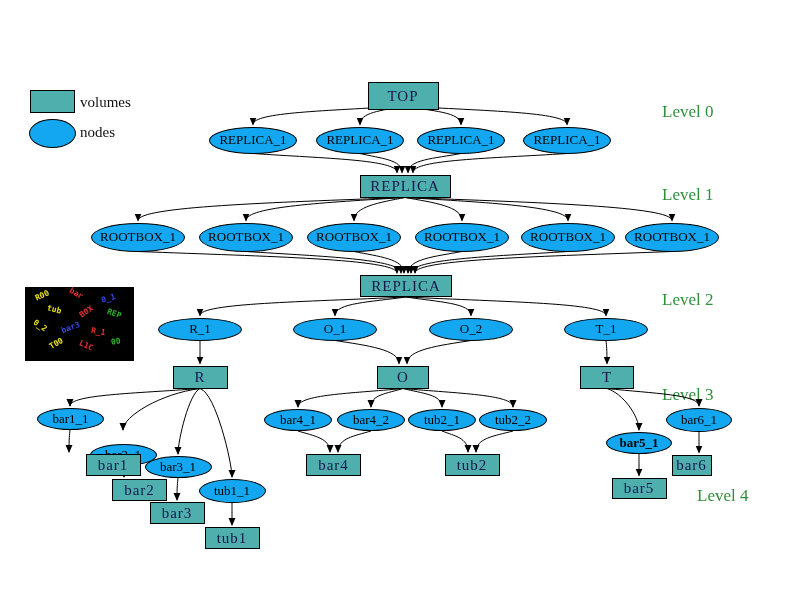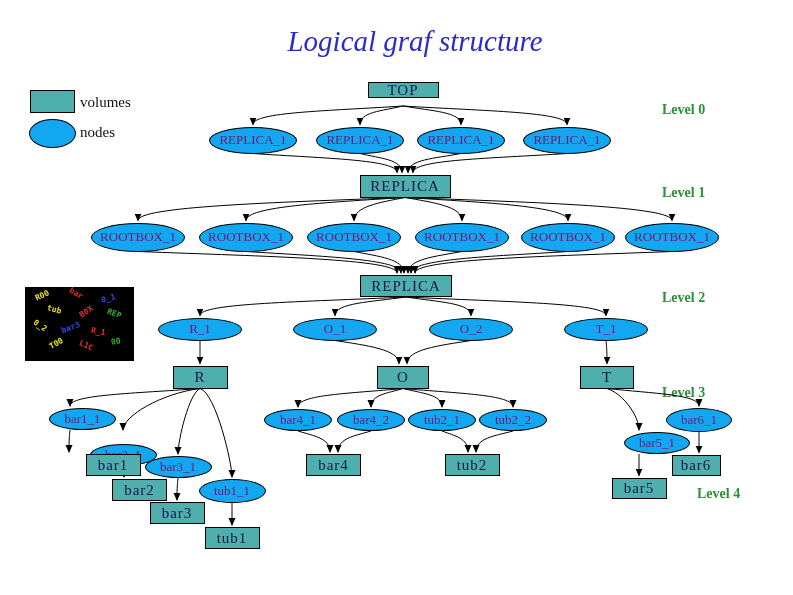--- a/index.html
+++ b/index.html
@@ -7,38 +7,37 @@
          font-family:"Liberation Serif", serif;}
   #slide-title{position:absolute;top:25px;left:415px;transform:translateX(-50%);
          white-space:nowrap;font-size:29px;font-style:italic;color:#2b2bcc;}
   .legend-swatch-rect{position:absolute;left:30px;top:90px;width:43px;height:21px;
          background:#4fafac;border:1.5px solid #000;}
   .legend-swatch-ellipse{position:absolute;left:29px;top:119px;width:45px;height:27px;
          background:#12a7f0;border:1.5px solid #000;border-radius:50%;}
   .legend-label{position:absolute;left:80px;font-size:15px;color:#111;}
   #legend-label-volumes{top:94px;}
   #legend-label-nodes{top:124px;}
-  .level-label{position:absolute;font-size:14px;color:#2f8f3a;white-space:nowrap;font-weight:bold;}
+  .level-label{position:absolute;font-size:17px;color:#2f8f3a;white-space:nowrap;}
   .shape{position:absolute;display:flex;align-items:center;justify-content:center;
          box-sizing:border-box;white-space:nowrap;z-index:2;}
   .volume{background:#4fafac;border:1.5px solid #000;font-size:15px;
          letter-spacing:1px;color:#17174e;}
   .ellipse{background:#12a7f0;border:1.5px solid #000;border-radius:50%;
-         font-size:13px;color:#701a75;}
+         font-size:13px;color:#000000;}
   #edge-layer{position:absolute;left:0;top:0;z-index:1;}
   #inset{position:absolute;left:25px;top:287px;width:109px;height:74px;background:#000;
          overflow:hidden;z-index:3;}
   #inset span{position:absolute;font-family:"DejaVu Sans Mono",monospace;
          font-size:8px;font-weight:bold;display:block;}
 </style>
 </head>
 <body>
 
 <div id="stage">
-  <div id="slide-title">Logical graf structure</div>
 
   <div class="legend-swatch-rect"></div>
   <div class="legend-label" id="legend-label-volumes">volumes</div>
   <div class="legend-swatch-ellipse"></div>
   <div class="legend-label" id="legend-label-nodes">nodes</div>
 
   <svg id="edge-layer" width="793" height="595">
     <defs>
       <marker id="arrow" markerUnits="userSpaceOnUse" markerWidth="9" markerHeight="8" refX="7" refY="3.5" orient="auto">
         <path d="M0,0 L8,3.5 L0,7 Z" fill="#000"></path>
@@ -95,58 +94,58 @@
     </svg>
 
   <div id="levels">
       <div class="level-label" style="left: 662px; top: 102px;">Level 0</div>
       <div class="level-label" style="left: 662px; top: 185px;">Level 1</div>
       <div class="level-label" style="left: 662px; top: 290px;">Level 2</div>
       <div class="level-label" style="left: 662px; top: 385px;">Level 3</div>
       <div class="level-label" style="left: 697px; top: 486px;">Level 4</div>
     </div>
   <div id="nodes">
-      <div class="shape volume" style="left: 367.5px; top: 82px; width: 71px; height: 16px;">TOP</div>
+      <div class="shape volume" style="left: 367.5px; top: 82px; width: 71px; height: 28px;">TOP</div>
       <div class="shape ellipse" style="left: 209px; top: 126.5px; width: 88px; height: 27px;">REPLICA_1</div>
       <div class="shape ellipse" style="left: 316px; top: 126.5px; width: 88px; height: 27px;">REPLICA_1</div>
       <div class="shape ellipse" style="left: 417px; top: 126.5px; width: 88px; height: 27px;">REPLICA_1</div>
       <div class="shape ellipse" style="left: 523px; top: 126.5px; width: 88px; height: 27px;">REPLICA_1</div>
       <div class="shape volume" style="left: 359.5px; top: 174.5px; width: 91px; height: 23px;">REPLICA</div>
       <div class="shape ellipse" style="left: 91px; top: 222.5px; width: 94px; height: 29px;">ROOTBOX_1</div>
       <div class="shape ellipse" style="left: 199px; top: 222.5px; width: 94px; height: 29px;">ROOTBOX_1</div>
       <div class="shape ellipse" style="left: 307px; top: 222.5px; width: 94px; height: 29px;">ROOTBOX_1</div>
       <div class="shape ellipse" style="left: 415px; top: 222.5px; width: 94px; height: 29px;">ROOTBOX_1</div>
       <div class="shape ellipse" style="left: 521px; top: 222.5px; width: 94px; height: 29px;">ROOTBOX_1</div>
       <div class="shape ellipse" style="left: 625px; top: 222.5px; width: 94px; height: 29px;">ROOTBOX_1</div>
       <div class="shape volume" style="left: 360px; top: 275px; width: 92px; height: 22px;">REPLICA</div>
       <div class="shape ellipse" style="left: 158px; top: 317.5px; width: 84px; height: 23px;">R_1</div>
       <div class="shape ellipse" style="left: 293px; top: 317.5px; width: 84px; height: 23px;">O_1</div>
       <div class="shape ellipse" style="left: 429px; top: 317.5px; width: 84px; height: 23px;">O_2</div>
       <div class="shape ellipse" style="left: 564px; top: 317.5px; width: 84px; height: 23px;">T_1</div>
       <div class="shape volume" style="left: 172.5px; top: 365.5px; width: 55px; height: 23px;">R</div>
       <div class="shape volume" style="left: 377px; top: 365.5px; width: 52px; height: 23px;">O</div>
       <div class="shape volume" style="left: 580px; top: 365.5px; width: 54px; height: 23px;">T</div>
-      <div class="shape ellipse" style="left: 49px; top: 408px; width: 67px; height: 22px;">bar1_1</div>
+      <div class="shape ellipse" style="left: 37px; top: 408px; width: 67px; height: 22px;">bar1_1</div>
       <div class="shape ellipse" style="left: 89.5px; top: 444px; width: 67px; height: 22px;">bar2_1</div>
       <div class="shape ellipse" style="left: 144.5px; top: 456px; width: 67px; height: 22px;">bar3_1</div>
       <div class="shape ellipse" style="left: 198.5px; top: 479px; width: 67px; height: 24px;">tub1_1</div>
       <div class="shape volume" style="left: 41.5px; top: 454px; width: 55px; height: 22px; margin-left: 44px;">bar1</div>
       <div class="shape volume" style="left: 112px; top: 479px; width: 55px; height: 22px;">bar2</div>
       <div class="shape volume" style="left: 149.5px; top: 502px; width: 55px; height: 22px;">bar3</div>
       <div class="shape volume" style="left: 204.5px; top: 527px; width: 55px; height: 22px;">tub1</div>
       <div class="shape ellipse" style="left: 264px; top: 409px; width: 68px; height: 22px;">bar4_1</div>
       <div class="shape ellipse" style="left: 337px; top: 409px; width: 68px; height: 22px;">bar4_2</div>
       <div class="shape ellipse" style="left: 408px; top: 409px; width: 68px; height: 22px;">tub2_1</div>
       <div class="shape ellipse" style="left: 479px; top: 409px; width: 68px; height: 22px;">tub2_2</div>
       <div class="shape volume" style="left: 306px; top: 454px; width: 55px; height: 22px;">bar4</div>
       <div class="shape volume" style="left: 444.5px; top: 454px; width: 55px; height: 22px;">tub2</div>
-      <div class="shape ellipse" style="left: 624px; top: 432px; width: 66px; height: 22px;">bar5_1</div>
+      <div class="shape ellipse" style="left: 606px; top: 432px; width: 66px; height: 22px; font-weight: bold;">bar5_1</div>
       <div class="shape ellipse" style="left: 666px; top: 408px; width: 66px; height: 24px;">bar6_1</div>
       <div class="shape volume" style="left: 611.5px; top: 477.5px; width: 55px; height: 21px;">bar5</div>
-      <div class="shape volume" style="left: 671.5px; top: 454.5px; width: 49px; height: 21px;">bar6</div>
+      <div class="shape volume" style="left: 671.5px; top: 454.5px; width: 40px; height: 21px;">bar6</div>
     </div>
 
   <div id="inset">
       <span style="left: 10px; top: 4px; color: rgb(232, 224, 32); transform: rotate(-25deg);">R00</span>
       <span style="left: 44px; top: 2px; color: rgb(224, 48, 48); transform: rotate(30deg);">bar</span>
       <span style="left: 76px; top: 7px; color: rgb(56, 72, 232); transform: rotate(-15deg);">0_1</span>
       <span style="left: 22px; top: 18px; color: rgb(232, 224, 32); transform: rotate(15deg);">tub</span>
       <span style="left: 54px; top: 20px; color: rgb(224, 48, 48); transform: rotate(-35deg);">B0X</span>
       <span style="left: 82px; top: 22px; color: rgb(48, 176, 48); transform: rotate(20deg);">REP</span>
       <span style="left: 8px; top: 34px; color: rgb(232, 224, 32); transform: rotate(35deg);">0_2</span>

